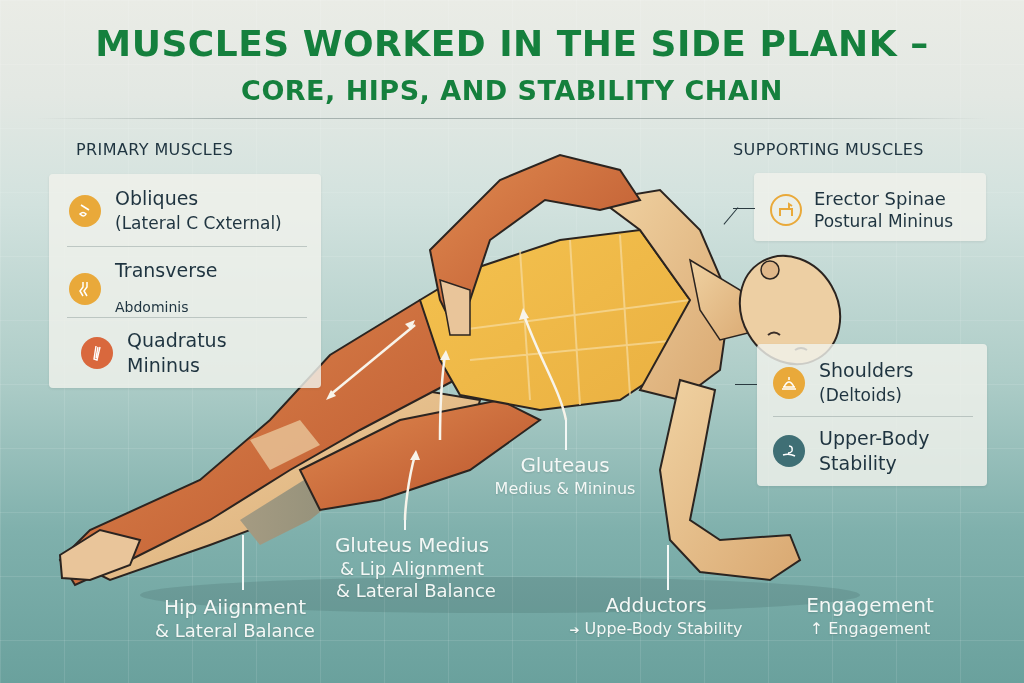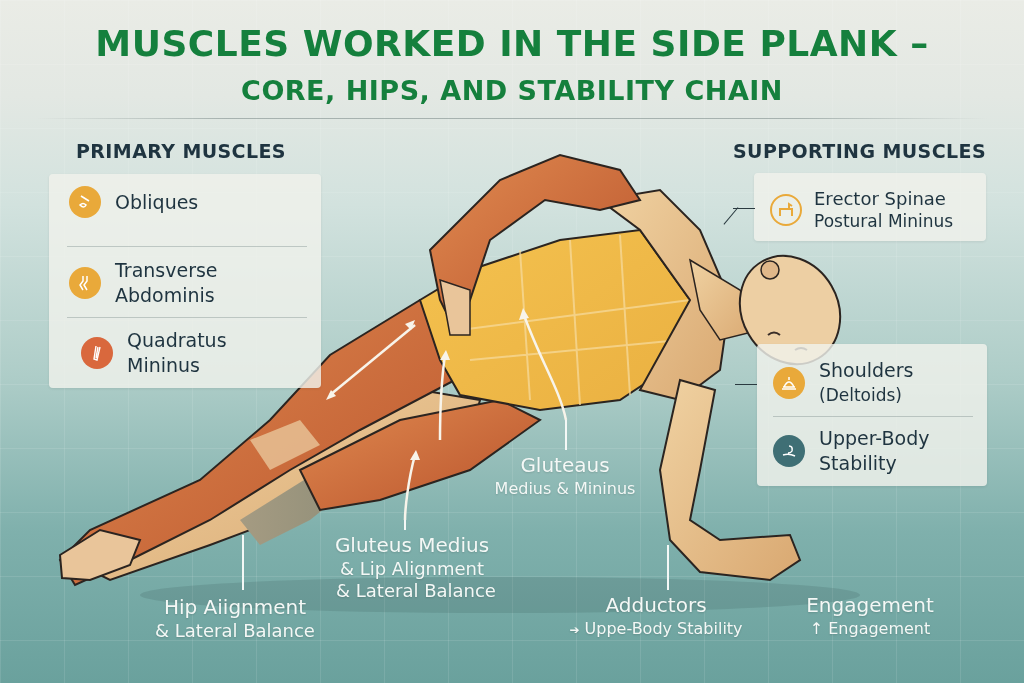--- a/index.html
+++ b/index.html
@@ -22,21 +22,21 @@
     background: linear-gradient(90deg, transparent, rgba(60,80,80,0.35) 20%, rgba(60,80,80,0.35) 80%, transparent);
   }
   .title {
     position: absolute; top: 22px; left: 0; width: 1024px; text-align: center;
     color: #15803d; font-weight: bold; letter-spacing: 0.5px;
   }
   .title .l1 { font-size: 36px; line-height: 44px; display: block; }
   .title .l2 { font-size: 27px; line-height: 38px; display: block; margin-top: 6px; font-weight: bold; }
 
   .section-heading {
-    position: absolute; font-size: 19px; font-weight: bold; color: #1f3440; letter-spacing: 0.4px;
+    position: absolute; font-size: 16px; font-weight: normal; color: #1f3440; letter-spacing: 0.4px;
   }
   .card {
     position: absolute; background: rgba(240,242,236,0.82);
     border-radius: 4px; box-shadow: 0 1px 3px rgba(0,0,0,0.08);
   }
   .card-item {
     position: absolute; left: 0; right: 0; display: flex; align-items: center;
   }
   .card-divider {
     position: absolute; height: 1px; background: rgba(90,110,110,0.3);
@@ -143,32 +143,33 @@
 <div class="section-heading" style="left:76px; top:140px;">PRIMARY MUSCLES</div>
 <div class="card" style="left:49px; top:174px; width:272px; height:214px;">
   <div class="card-item" style="top:12px; left:20px;">
     <div class="icon-circle" style="background:#e9a93a;">
       <svg width="18" height="18" viewBox="0 0 18 18">
           <path d="M5,3 L13,8 M4,12 q3,-3 6,0 q-2,4 -6,0z" stroke="#fff" stroke-width="1.6" fill="none"></path>
         </svg>
     </div>
     <div class="item-text" style="margin-left:14px;">
       <span>Obliques</span>
+      <span class="sub">(Lateral C Cxternal)</span>
     </div>
   </div>
   <div class="card-divider" style="left:18px; right:14px; top:72px;"></div>
   <div class="card-item" style="top:84px; left:20px;">
     <div class="icon-circle" style="background:#e9a93a;">
       <svg width="18" height="18" viewBox="0 0 18 18">
           <path d="M7,2 L7,7 L4,11 L7,16 M11,2 L11,7 L8,11 L11,16" stroke="#fff" stroke-width="1.5" fill="none"></path>
         </svg>
     </div>
     <div class="item-text" style="margin-left:14px;">
       <span>Transverse</span>
-      <span class="sub" style="font-size:19px;">Abdominis</span>
+      <span class="sub" style="font-size:14px;margin-top:12px;">Abdominis</span>
     </div>
   </div>
   <div class="card-divider" style="left:18px; right:14px; top:143px;"></div>
   <div class="card-item" style="top:154px; left:32px;">
     <div class="icon-circle" style="background:#d9683d;">
       <svg width="18" height="18" viewBox="0 0 18 18">
           <path d="M8,2 L6,15 L9,16 L12,3 M10,3 L8,14" stroke="#fff" stroke-width="1.4" fill="none"></path>
         </svg>
     </div>
     <div class="item-text" style="margin-left:14px;">

